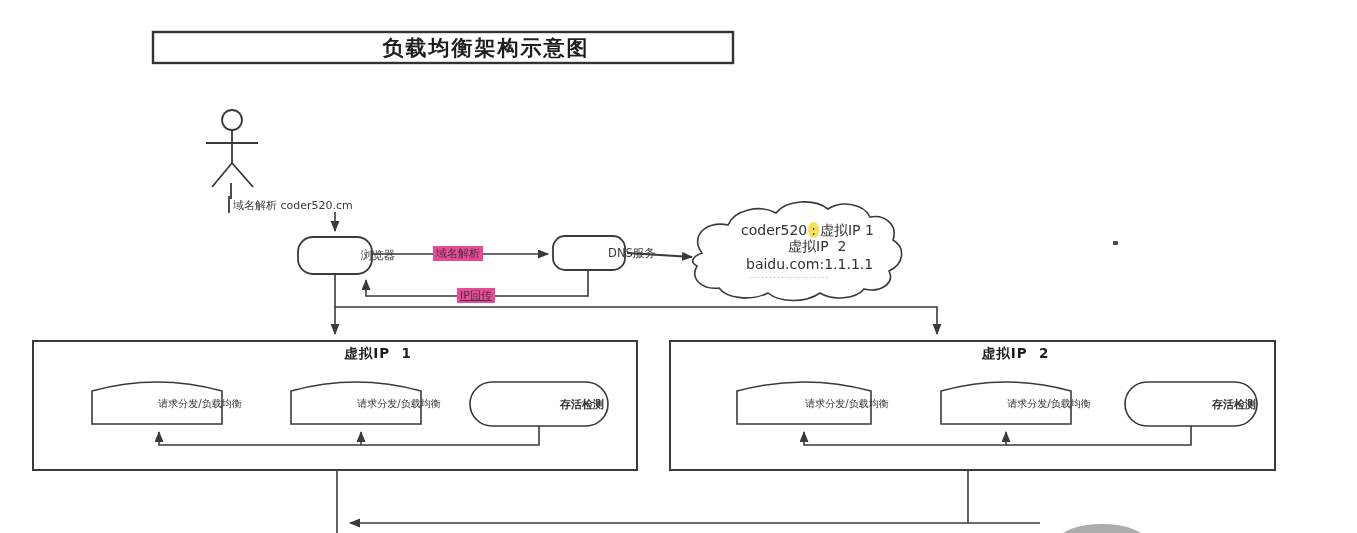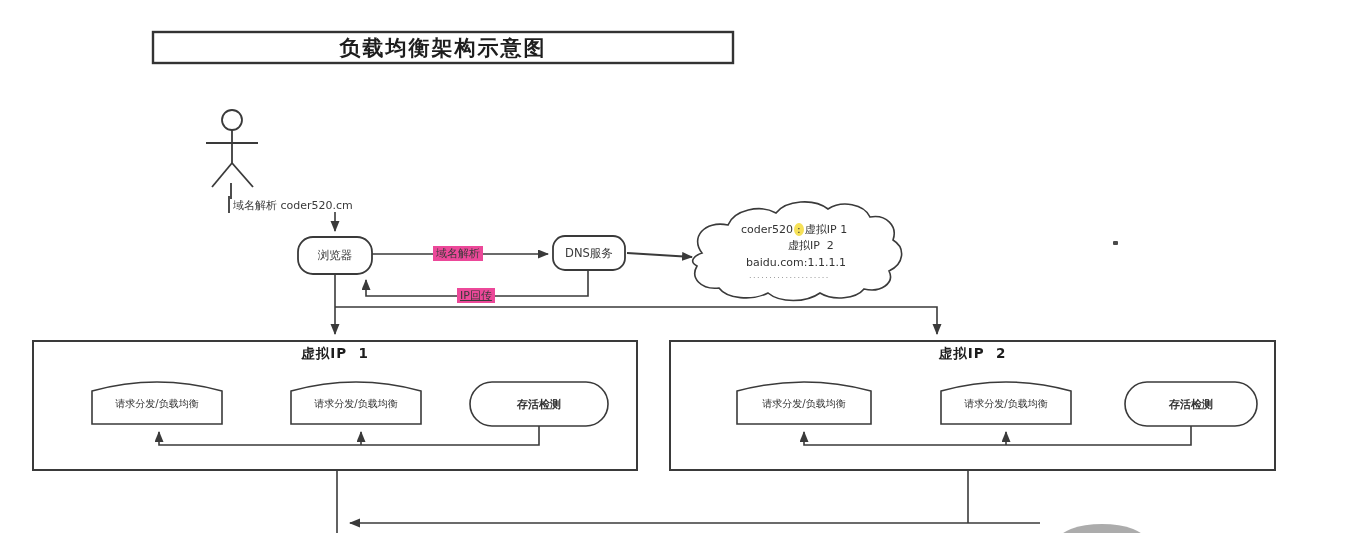--- a/index.html
+++ b/index.html
@@ -4,33 +4,33 @@
 <style>
   html,body{margin:0;padding:0;background:#fff;}
   body{
     width:1357px;height:533px;overflow:hidden;position:relative;
     font-family:"DejaVu Sans","Liberation Sans",sans-serif;
     color:#2e2e2e;
   }
   #stage{position:absolute;inset:0;width:1357px;height:533px;}
   svg#shapes{position:absolute;left:0;top:0;}
   .lbl{position:absolute;white-space:pre;color:#333;}
-  .center{display:flex;align-items:center;justify-content:center;text-align:right;}
+  .center{display:flex;align-items:center;justify-content:center;text-align:right;margin-left:43px;}
   .diagram-title{
     left:153px;top:33px;width:580px;height:29px;
     font-size:21px;font-weight:700;letter-spacing:2px;color:#1d1d1d;
   }
   .actor-label{left:233px;top:198px;font-size:11px;color:#3a3a3a;}
   .node-label{font-size:11.5px;color:#3a3a3a;}
   .browser-label{left:298px;top:237px;width:74px;height:37px;border-radius:8px;}
   .dns-label{left:553px;top:236px;width:72px;height:34px;}
   .edge-label{font-size:11px;background:#ec4899;padding:0 3px;color:#3a3a3a;}
   .resolve-label{left:433px;top:246px;}
   .ipreturn-label{left:457px;top:288px;text-decoration:underline;}
-  .cloud-line{font-size:11px;color:#333;}
+  .cloud-line{font-size:14px;color:#333;}
   .cloud-l1{left:741px;top:222px;}
   .cloud-l2{left:788px;top:238px;}
   .cloud-l3{left:746px;top:256px;}
   .cloud-l4{left:749px;top:271px;font-size:8px;letter-spacing:1.5px;color:#909090;}
   .hl{background:#f6e158;border-radius:50%;padding:0 3px;margin:0 1px;}
   .group-title{font-size:13.5px;font-weight:700;letter-spacing:1px;color:#1d1d1d;height:16px;}
   .gt1{left:33px;top:346px;width:604px;}
   .gt2{left:670px;top:346px;width:605px;}
   .card-label{font-size:10px;height:32px;}
   .c1{left:92px;top:388px;width:130px;}

